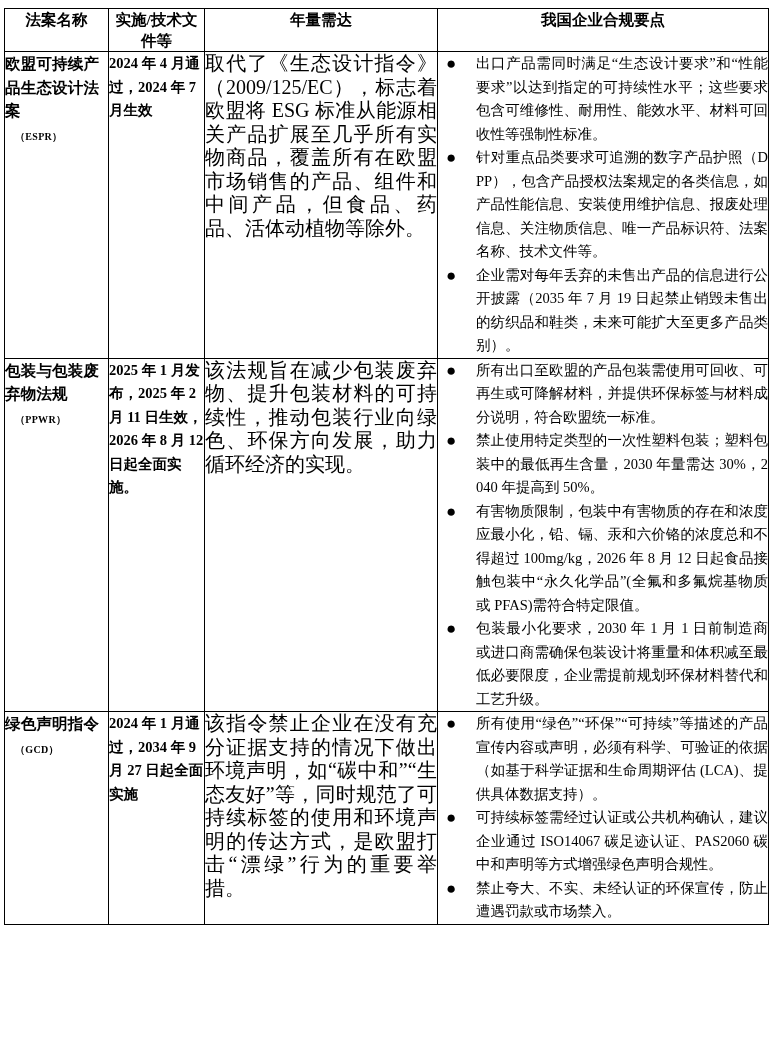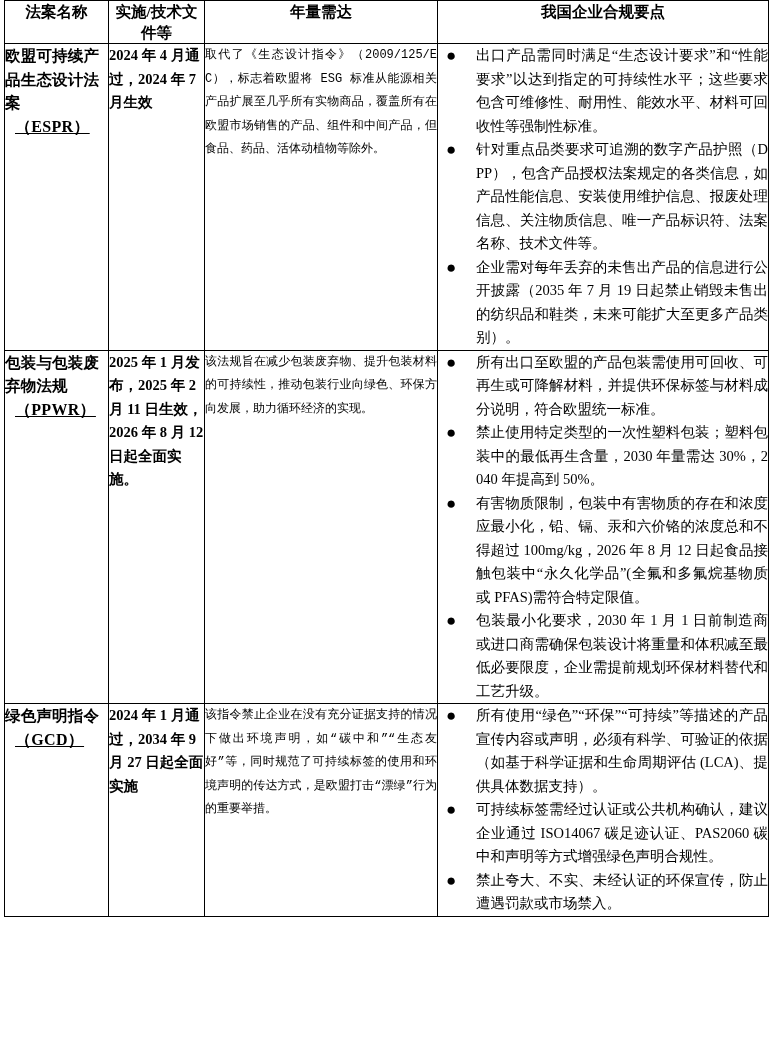--- a/index.html
+++ b/index.html
@@ -19,21 +19,21 @@
     width: 773px;
     height: 1040px;
     background: #ffffff;
     box-sizing: border-box;
   }
   table.reg-table {
     border-collapse: collapse;
     table-layout: fixed;
     width: 764px;
     margin-left: 4px;
-    margin-top: 0;
+    margin-top: 8px;
   }
   table.reg-table td, table.reg-table th {
     border: 1px solid #000000;
     vertical-align: top;
     padding: 0;
     box-sizing: border-box;
   }
   
   col.c1 { width: 104px; }
   col.c2 { width: 96px; }
@@ -56,43 +56,41 @@
     font-size: 15.5px;
     line-height: 23.5px;
     padding: 6px 6px 6px 8px;
     letter-spacing: 0.2px;
   }
   .law-abbr {
     display: block;
     padding-left: 10px;
   }
   .law-abbr .abbr-latin {
-    font-size: 16px;
+    font-size: 10px;
     letter-spacing: 0.3px;
-    text-decoration: underline;
   }
 
   
   .date-cell {
     font-size: 14.5px;
     line-height: 23.5px;
     padding: 6px 5px 6px 6px;
     word-break: break-all;
     font-weight: bold;
   }
 
   
   .content-cell {
-    font-size: 12px;
+    font-size: 20px;
     line-height: 23.5px;
     padding: 6px 6px 6px 7px;
     text-align: justify;
     text-justify: inter-ideograph;
     word-break: break-all;
-    font-family: Liberation Mono, monospace;
   }
 
   
   .bullets-cell {
     font-size: 14.5px;
     line-height: 23.5px;
     padding: 6px 6px 6px 4px;
   }
   ul.bullet-list {
     list-style: none;

